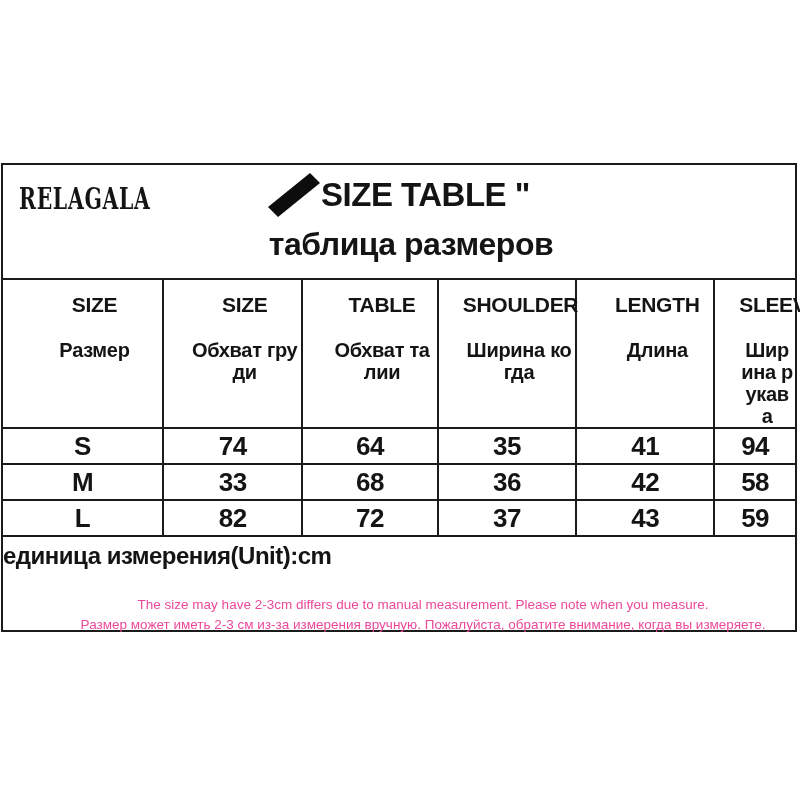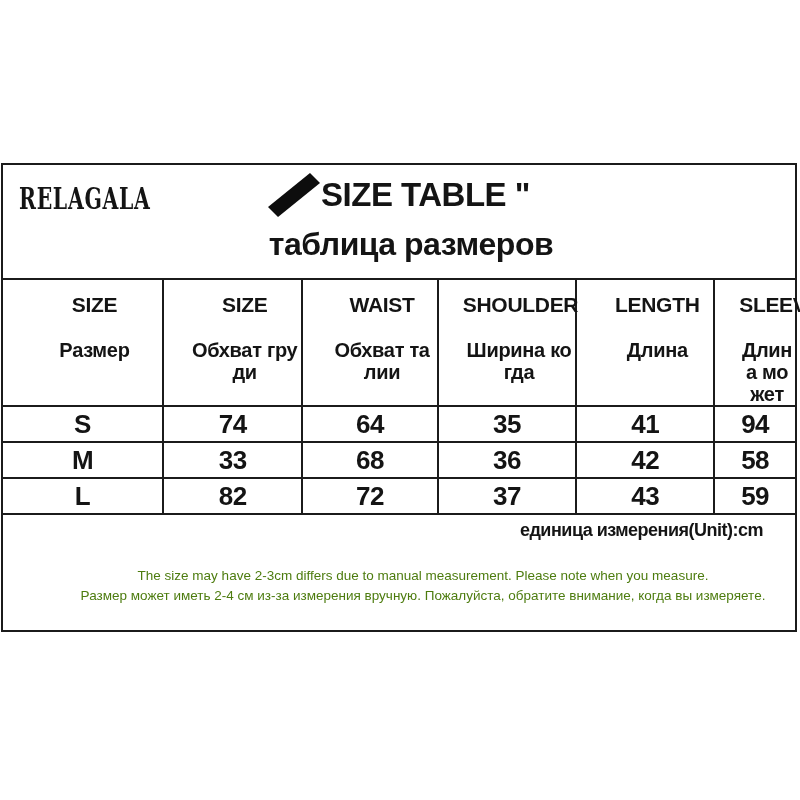--- a/index.html
+++ b/index.html
@@ -38,24 +38,24 @@
   }
   .size-table th:first-child, .size-table td:first-child { border-left:none; }
   .size-table th:last-child,  .size-table td:last-child  { border-right:none; }
   .size-table thead th { height:86px; vertical-align:top;padding-left:24px; }
   .h-en { margin-top:13px; font-size:21px; line-height:24px; letter-spacing:-0.3px; }
   .h-ru { margin-top:22px; font-size:20px; line-height:22px; letter-spacing:-0.3px;
           word-break:break-all; padding:0 2px; }
   .size-table tbody td { height:34px; font-size:26px; letter-spacing:-0.5px; }
   
   .unit-row {
-    margin-top:5px; text-align:right; padding-right:32px;
-    font-size:18px; font-weight:700; letter-spacing:-0.5px;
+    margin-top:5px; padding-right:32px;
+    font-size:24px; font-weight:700; letter-spacing:-0.5px;
   }
-  .notes { margin-top:25px; text-align:center; color:#4d7c0f;padding-left:48px; }
+  .notes { margin-top:25px; text-align:center; color:#ec4899;padding-left:48px; }
   .note-line { font-size:13.5px; line-height:20px; letter-spacing:0; }
 </style>
 </head>
 <body>
 
 <div class="canvas">
   <div class="box">
 
     <div class="header-area">
       <div class="logo">RELAGALA</div>
@@ -83,34 +83,34 @@
         <tr>
           <th>
             <div class="h-en">SIZE</div>
             <div class="h-ru">Размер</div>
           </th>
           <th>
             <div class="h-en">SIZE</div>
             <div class="h-ru">Обхват груди</div>
           </th>
           <th>
-            <div class="h-en">WAIST</div>
+            <div class="h-en">TABLE</div>
             <div class="h-ru">Обхват талии</div>
           </th>
           <th>
             <div class="h-en">SHOULDER</div>
             <div class="h-ru">Ширина когда</div>
           </th>
           <th>
             <div class="h-en">LENGTH</div>
             <div class="h-ru">Длина</div>
           </th>
           <th>
             <div class="h-en">SLEEVE</div>
-            <div class="h-ru">Длина может</div>
+            <div class="h-ru">Ширина рукава</div>
           </th>
         </tr>
       </thead>
       <tbody>
         <tr>
           <td>S</td>
           <td>74</td>
           <td>64</td>
           <td>35</td>
           <td>41</td>
@@ -132,17 +132,17 @@
           <td>43</td>
           <td>59</td>
         </tr>
       </tbody>
     </table>
 
     <div class="unit-row">единица измерения(Unit):cm</div>
 
     <div class="notes">
       <div class="note-line">The size may have 2-3cm differs due to manual measurement. Please note when you measure.</div>
-      <div class="note-line">Размер может иметь 2-4 см из-за измерения вручную. Пожалуйста, обратите внимание, когда вы измеряете.</div>
+      <div class="note-line">Размер может иметь 2-3 см из-за измерения вручную. Пожалуйста, обратите внимание, когда вы измеряете.</div>
     </div>
 
   </div>
 </div>
 
 </body></html>

